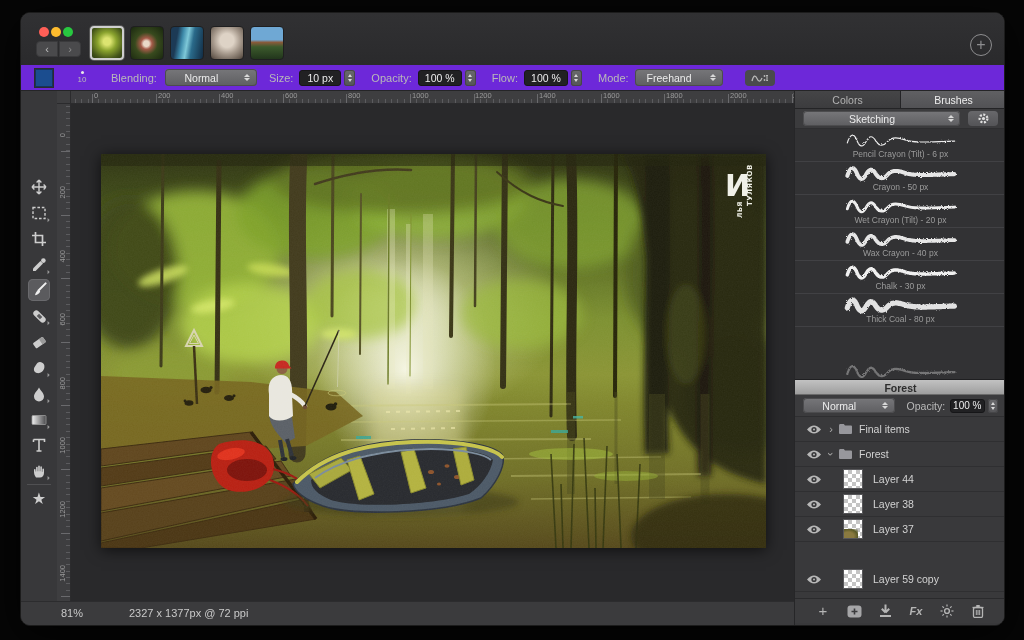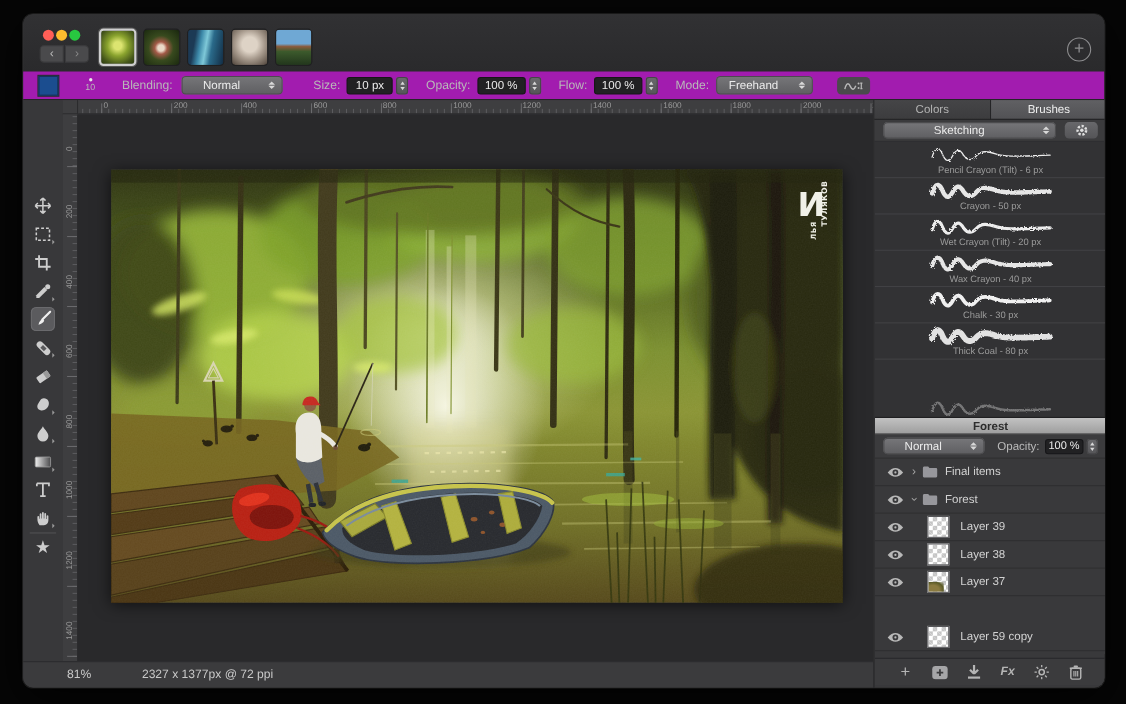--- a/index.html
+++ b/index.html
@@ -12,21 +12,21 @@
   .tl{position:absolute;top:14px;width:10px;height:10px;border-radius:50%;}
   .navbtn{position:absolute;top:28px;width:22px;height:16px;background:#4a4a4c;border:1px solid #3a3a3c;color:#bdbdbd;
     font-size:11px;line-height:15px;text-align:center;box-sizing:border-box;}
   #navback{left:15px;border-radius:4px 0 0 4px;}
   #navfwd{left:38px;border-radius:0 4px 4px 0;color:#8b8b8b;}
   .doctab{position:absolute;top:13px;width:34px;height:34px;border-radius:4px;border:1px solid #1f1f20;box-sizing:border-box;}
   .doctab.sel{border:2px solid #cfcfcf;box-shadow:0 0 0 1px #555;}
   #newdoc{position:absolute;left:949px;top:21px;width:22px;height:22px;border:1.5px solid #8d8d8f;border-radius:50%;
     color:#8d8d8f;font-size:16px;line-height:20px;text-align:center;box-sizing:border-box;}
   
-  #optbar{position:absolute;left:0;top:52px;width:100%;height:26px;background:#a21caf;border-bottom:1px solid #252527;
+  #optbar{position:absolute;left:0;top:52px;width:100%;height:26px;background:#6d28d9;border-bottom:1px solid #252527;
     display:flex;align-items:center;padding-left:14px;box-sizing:border-box;}
   .olabel{color:#b9b9b9;font-size:11px;white-space:nowrap;}
   #swatch{width:16px;height:16px;background:#1b4d8f;border:1px solid #16325c;box-shadow:0 0 0 1px #2c2c2e;}
   #bpreview{margin-left:18px;width:22px;text-align:center;color:#b9b9b9;font-size:8px;line-height:8px;}
   #bpreview .dot{width:3px;height:3px;border-radius:50%;background:#e8e8e8;margin:0 auto 2px auto;}
   .dd{height:17px;background:linear-gradient(#77777a,#5e5e61);border-radius:4px;display:inline-flex;align-items:center;
     color:#ececec;font-size:10.5px;box-shadow:inset 0 0 0 1px #4c4c4e;}
   .dd .ddtxt{flex:1;text-align:center;}
   .chev{width:13px;height:13px;margin:0 3px;display:inline-flex;flex-direction:column;align-items:center;justify-content:center;gap:1px;}
   .chev i{display:block;width:0;height:0;border-left:3px solid transparent;border-right:3px solid transparent;}
@@ -158,21 +158,21 @@
       <span>10</span>
     </div>
     <span class="olabel" style="margin-left:18px">Blending:</span>
     <span class="dd" style="width:92px;margin-left:8px">
       <span class="ddtxt">Normal</span>
       <span class="chev">
             <i class="up"></i>
             <i class="dn"></i>
           </span>
     </span>
-    <span class="olabel" style="margin-left:28px">Size:</span>
+    <span class="olabel" style="margin-left:12px">Size:</span>
     <span class="field" style="width:42px;margin-left:6px">10 px</span>
     <span class="stepper">
           <i class="up"></i>
           <i class="dn"></i>
         </span>
     <span class="olabel" style="margin-left:16px">Opacity:</span>
     <span class="field" style="width:44px;margin-left:6px">100 %</span>
     <span class="stepper">
           <i class="up"></i>
           <i class="dn"></i>
@@ -642,21 +642,21 @@
             </span>
         <span class="lname">Forest</span>
       </div>
       <div class="lrow" style="top:50px">
         <span class="eye">
               <svg width="16" height="11" viewBox="0 0 16 11">
                 <use href="#eyeicon"></use>
               </svg>
             </span>
         <span class="thumb" style="margin-left:20px"></span>
-        <span class="lname">Layer 39</span>
+        <span class="lname">Layer 44</span>
       </div>
       <div class="lrow" style="top:75px">
         <span class="eye">
               <svg width="16" height="11" viewBox="0 0 16 11">
                 <use href="#eyeicon"></use>
               </svg>
             </span>
         <span class="thumb" style="margin-left:20px"></span>
         <span class="lname">Layer 38</span>
       </div>

